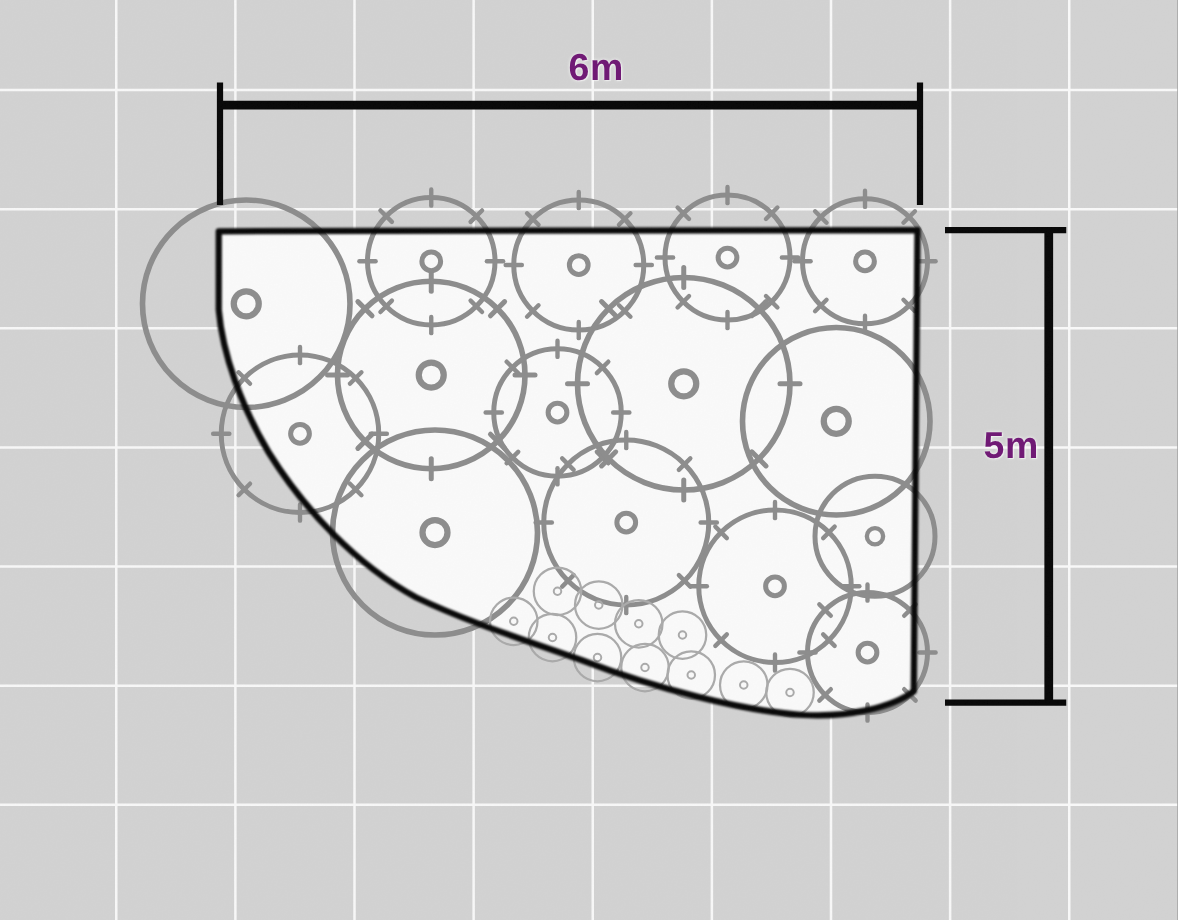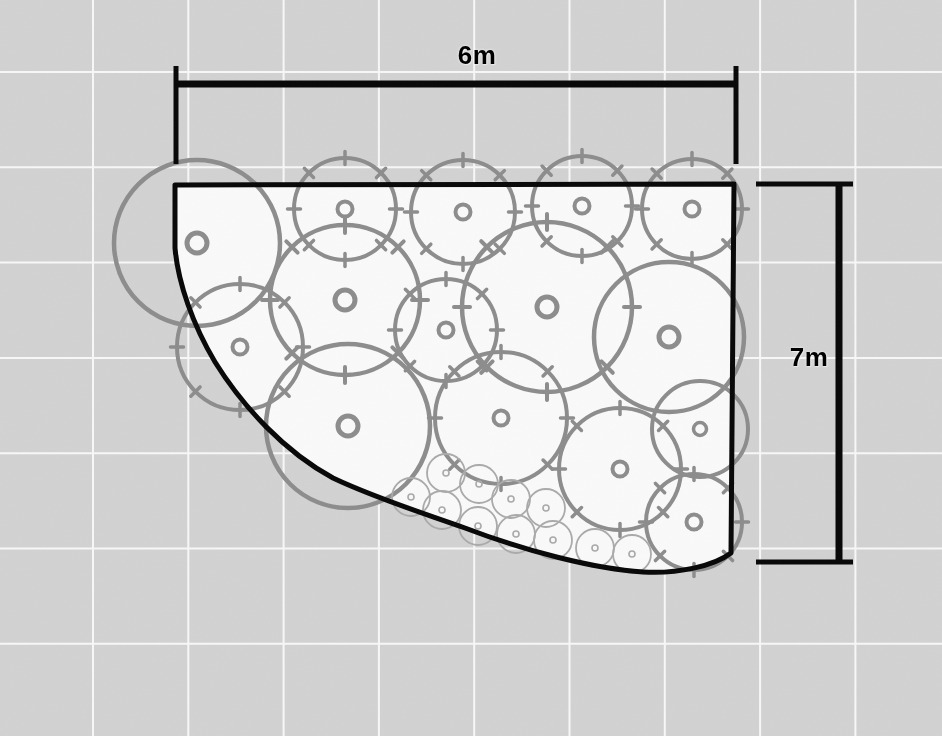--- a/index.html
+++ b/index.html
@@ -10,22 +10,22 @@
     overflow: hidden;
     font-family: "Liberation Sans", sans-serif;
     background: #d3d3d3;
   }
   .stage svg { position: absolute; left: 0; top: 0; display: block; }
   .dim-label {
     position: absolute;
     transform: translate(-50%, -50%);
     font-family: "Liberation Sans", sans-serif;
     font-weight: 700;
-    font-size: 26px;
-    color: #000000;
+    font-size: 30px;
+    color: #701a75;
     letter-spacing: 0.5px;
     text-shadow: 0 0 3px rgba(255,255,255,0.85), 1px 1px 0 rgba(255,255,255,0.4);
     white-space: nowrap;
     pointer-events: none;
   }
 </style>
 </head>
 <body>
 
 <div class="stage">
@@ -260,14 +260,14 @@
         <line x1="736" y1="66" x2="736" y2="164" stroke-width="5"></line>
       </g>
       <g stroke="#000000" stroke-linecap="butt">
         <line x1="839" y1="184" x2="839" y2="562" stroke-width="7"></line>
         <line x1="756" y1="184" x2="853" y2="184" stroke-width="5"></line>
         <line x1="756" y1="562" x2="853" y2="562" stroke-width="5"></line>
       </g>
       <rect x="0" y="0" width="942" height="736" filter="url(#grain)" opacity="0.05"></rect>
     </svg>
   <div class="dim-label" style="left: 477px; top: 55px;">6m</div>
-  <div class="dim-label" style="left: 809px; top: 357px;">7m</div>
+  <div class="dim-label" style="left: 809px; top: 357px;">5m</div>
 </div>
 
 </body></html>

